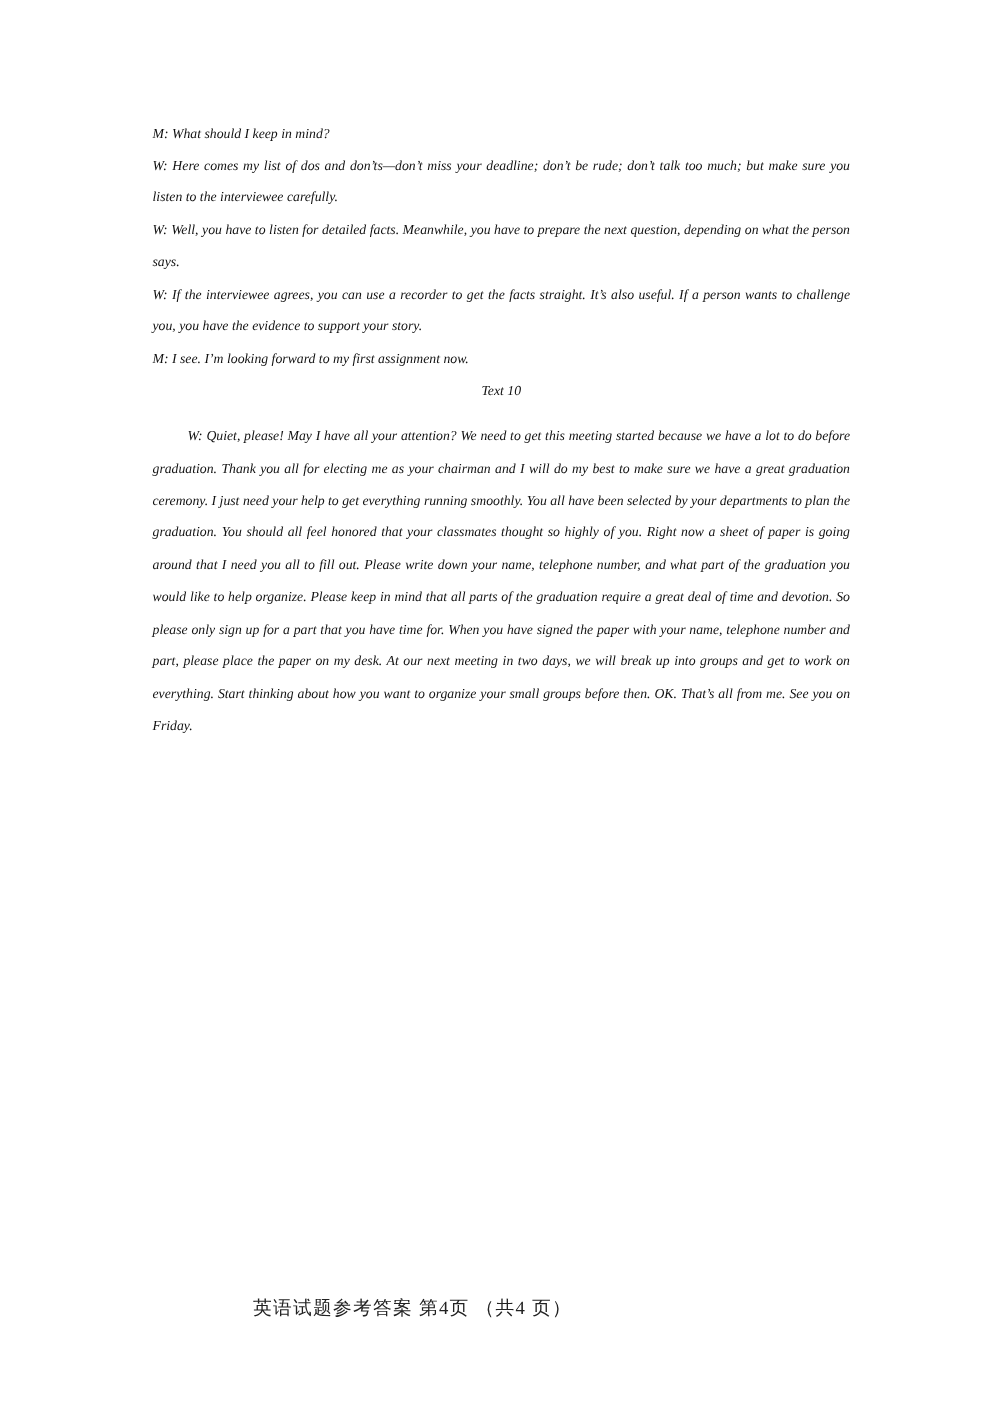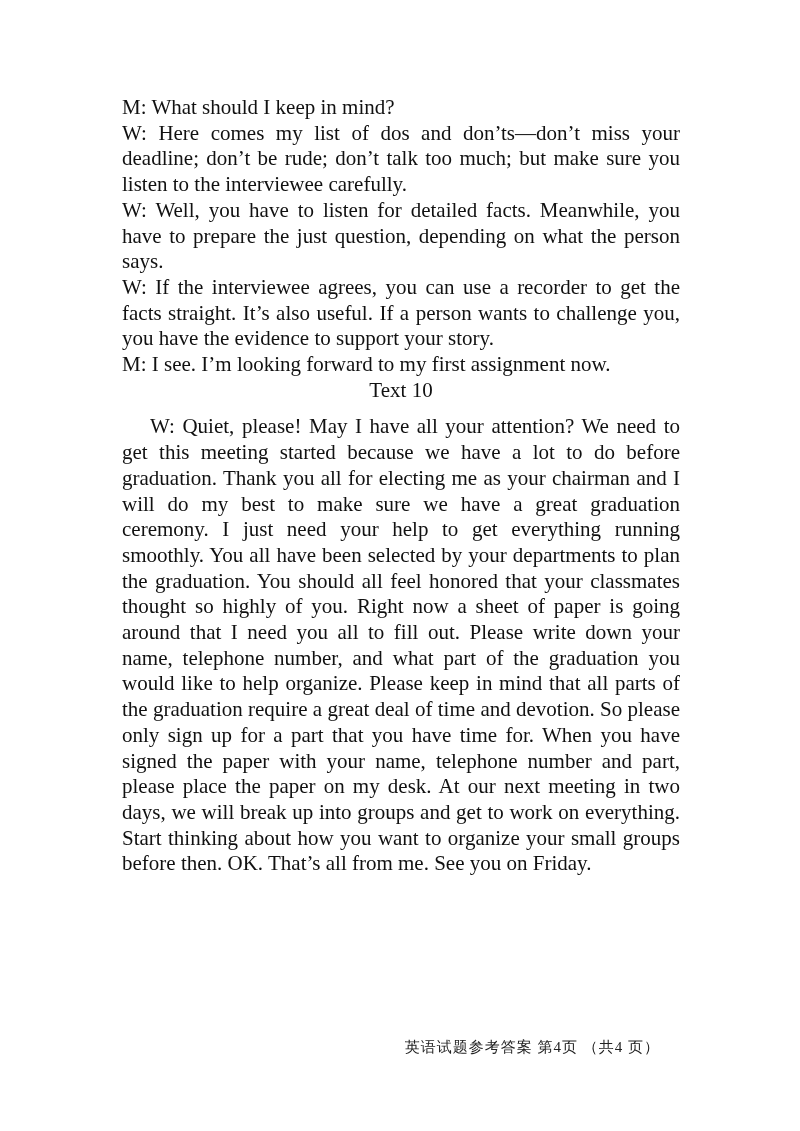--- a/index.html
+++ b/index.html
@@ -14,56 +14,57 @@
     background: #ffffff;
     color: #111111;
     font-family: "Liberation Serif", "DejaVu Serif", serif;
     overflow: hidden;
   }
   .text-body {
     position: absolute;
     left: 122px;
     top: 95px;
     width: 558px;
-    font-size: 21px;
+    font-size: 11px;
     line-height: 25.7px;
     text-align: justify;
+    font-style: italic;
   }
   .text-body p {
     margin: 0;
     padding: 0;
   }
   p.section-label {
     text-align: center;
   }
   p.monologue {
     text-indent: 28px;
     margin-top: 11px;
   }
   .page-footer {
     position: absolute;
     left: 0;
     top: 1036px;
     width: 660px;
-    text-align: right;
+    text-align: center;
     font-size: 15px;
     line-height: 22px;
     color: #222222;
     letter-spacing: 1px;
   }
 </style>
 </head>
 <body>
 
 <div class="page">
 
   <div class="text-body">
     <p class="dialogue-line">M: What should I keep in mind?</p>
     <p class="dialogue-line">W: Here comes my list of dos and don’ts—don’t miss your deadline; don’t be rude; don’t talk too much; but make sure you listen to the interviewee carefully.</p>
-    <p class="dialogue-line">W: Well, you have to listen for detailed facts. Meanwhile, you have to prepare the just question, depending on what the person says.</p>
+    <p class="dialogue-line">W: Well, you have to listen for detailed facts. Meanwhile, you have to prepare the next question, depending on what the person says.</p>
     <p class="dialogue-line">W: If the interviewee agrees, you can use a recorder to get the facts straight. It’s also useful. If a person wants to challenge you, you have the evidence to support your story.</p>
     <p class="dialogue-line">M: I see. I’m looking forward to my first assignment now.</p>
     <p class="section-label">Text 10</p>
     <p class="monologue">W: Quiet, please! May I have all your attention? We need to get this meeting started because we have a lot to do before graduation. Thank you all for electing me as your chairman and I will do my best to make sure we have a great graduation ceremony. I just need your help to get everything running smoothly. You all have been selected by your departments to plan the graduation. You should all feel honored that your classmates thought so highly of you. Right now a sheet of paper is going around that I need you all to fill out. Please write down your name, telephone number, and what part of the graduation you would like to help organize. Please keep in mind that all parts of the graduation require a great deal of time and devotion. So please only sign up for a part that you have time for. When you have signed the paper with your name, telephone number and part, please place the paper on my desk. At our next meeting in two days, we will break up into groups and get to work on everything. Start thinking about how you want to organize your small groups before then. OK. That’s all from me. See you on Friday.</p>
   </div>
 
   <div class="page-footer">英语试题参考答案 第4页 （共4 页）</div>
 
 </div>
 

